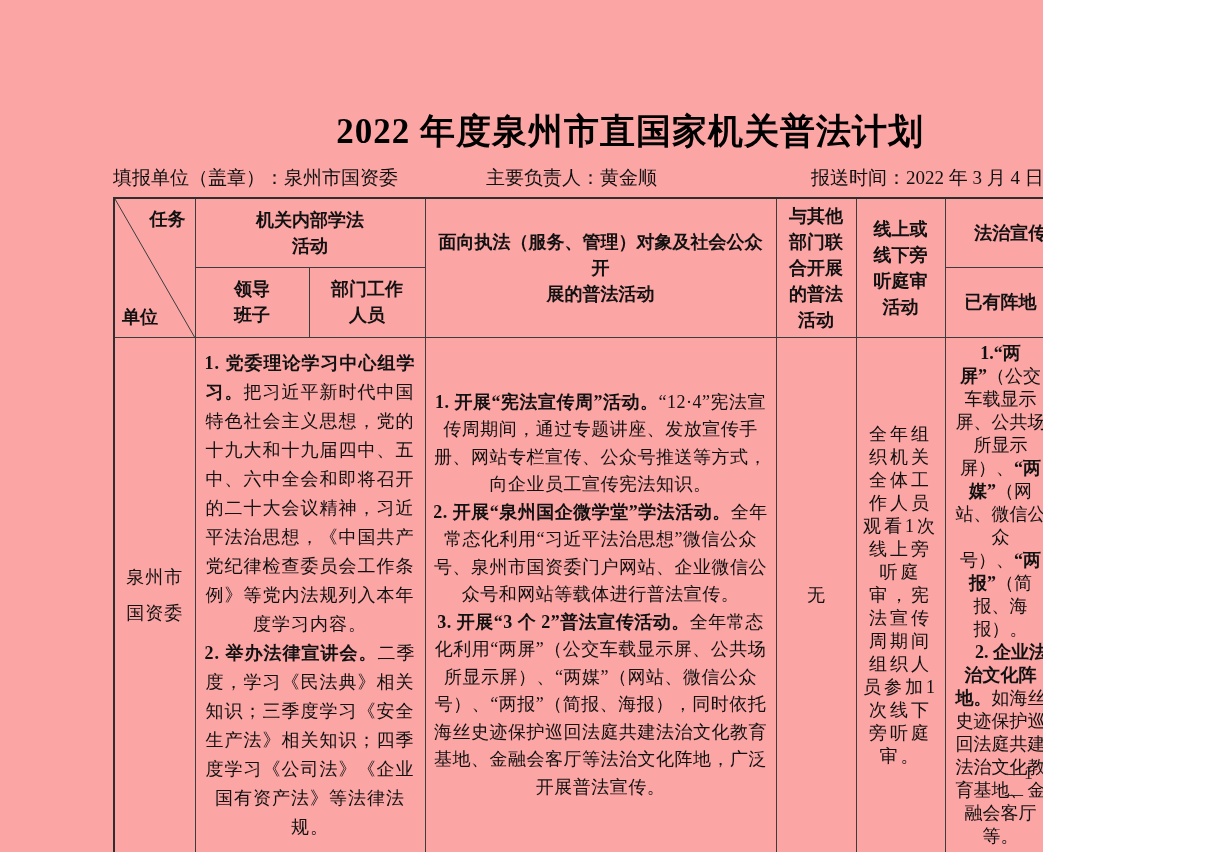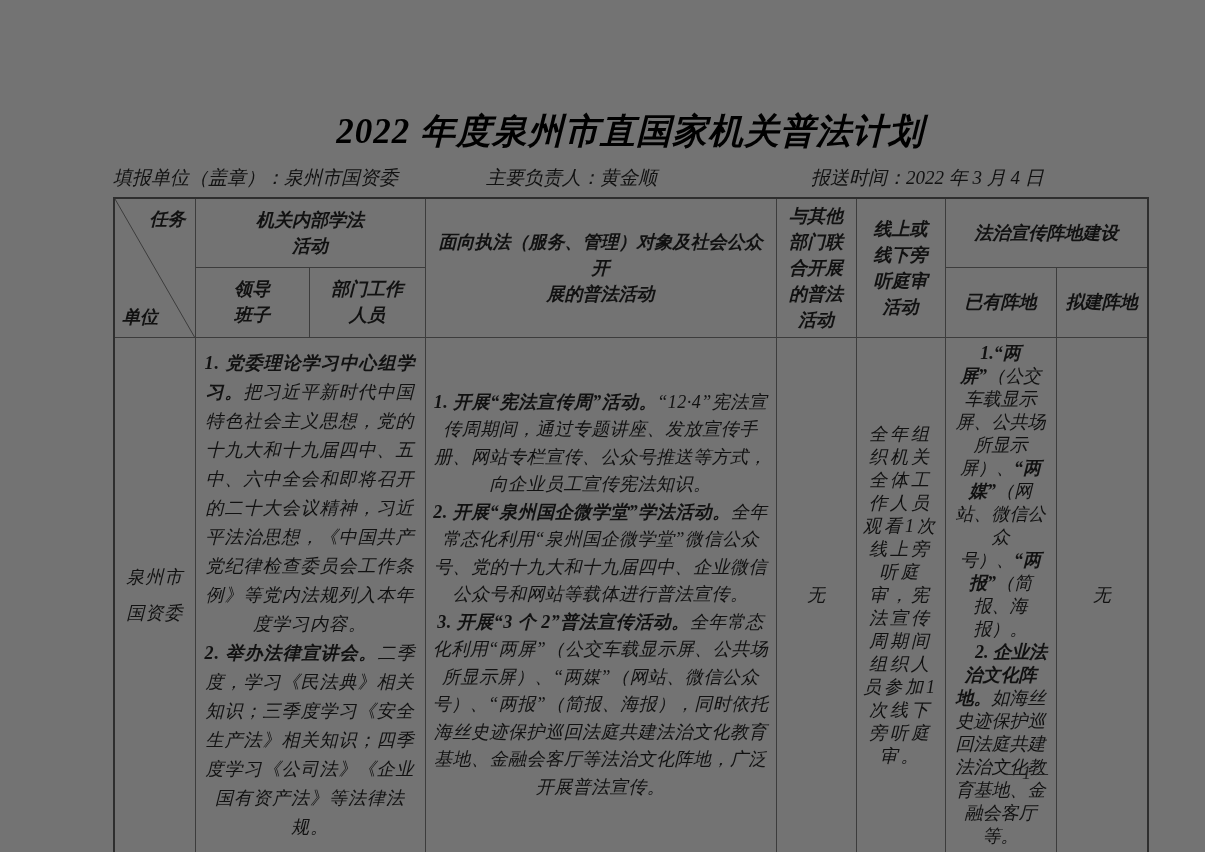--- a/index.html
+++ b/index.html
@@ -1,23 +1,22 @@
 <!DOCTYPE html>
 <html><head>
 <meta charset="utf-8">
 <style>
   html,body{margin:0;padding:0;background:#ffffff;}
   .page{
     position:relative;
-    width:1205px;height:852px;
-    background:#737373;
+    width:1043px;height:852px;
+    background:#fca5a5;
     font-family:"Liberation Serif","DejaVu Serif",serif;
     color:#111;
     overflow:hidden;
-    font-style:italic;
   }
   .title{
     position:absolute;left:113px;top:108px;width:1034px;
     margin:0;text-align:center;
     font-size:35px;font-weight:bold;letter-spacing:1px;
     color:#000;
   }
   .meta{position:absolute;left:0;top:165px;width:1205px;height:26px;font-size:19px;}
   .meta .m-fill{position:absolute;left:113px;}
   .meta .m-principal{position:absolute;left:486px;}
@@ -132,21 +131,21 @@
         <th>拟建阵地</th>
       </tr>
     </thead>
     <tbody>
       <tr>
         <td class="b-unit">泉州市
 国资委</td>
         <td class="b-internal" colspan="2"><span style="font-weight: bold;">1. 党委理论学习中心组学习。</span><span>把习近平新时代中国特色社会主义思想，党的十九大和十九届四中、五中、六中全会和即将召开的二十大会议精神，习近平法治思想，《中国共产党纪律检查委员会工作条例》等党内法规列入本年度学习内容。
 </span><span style="font-weight: bold;">2. 举办法律宣讲会。</span><span>二季度，学习《民法典》相关知识；三季度学习《安全生产法》相关知识；四季度学习《公司法》《企业国有资产法》等法律法规。</span></td>
         <td class="b-public"><span style="font-weight: bold; margin-top: 40px;">1. 开展“宪法宣传周”活动。</span><span>“12·4”宪法宣传周期间，通过专题讲座、发放宣传手册、网站专栏宣传、公众号推送等方式，向企业员工宣传宪法知识。
-</span><span style="font-weight: bold;">2. 开展“泉州国企微学堂”学法活动。</span><span>全年常态化利用“泉州国企微学堂”微信公众号、党的十九大和十九届四中、企业微信公众号和网站等载体进行普法宣传。
+</span><span style="font-weight: bold;">2. 开展“泉州国企微学堂”学法活动。</span><span>全年常态化利用“习近平法治思想”微信公众号、泉州市国资委门户网站、企业微信公众号和网站等载体进行普法宣传。
 </span><span style="font-weight: bold;">3. 开展“3 个 2”普法宣传活动。</span><span>全年常态化利用“两屏”（公交车载显示屏、公共场所显示屏）、“两媒”（网站、微信公众号）、“两报”（简报、海报），同时依托海丝史迹保护巡回法庭共建法治文化教育基地、金融会客厅等法治文化阵地，广泛开展普法宣传。</span></td>
         <td class="b-joint">无</td>
         <td class="b-court">全年组织机关全体工作人员观看1次线上旁听庭审，宪法宣传周期间组织人员参加1次线下旁听庭审。</td>
         <td class="b-existing"><span style="font-weight: bold;">1.“两屏”</span><span>（公交车载显示屏、公共场所显示屏）、</span><span style="font-weight: bold;">“两媒”</span><span>（网站、微信公众号）、</span><span style="font-weight: bold;">“两报”</span><span>（简报、海报）。
 </span><span style="font-weight: bold; margin-left: 21px;">2. 企业法治文化阵地。</span><span>如海丝史迹保护巡回法庭共建法治文化教育基地、金融会客厅等。</span></td>
         <td class="b-planned">无</td>
       </tr>
     </tbody>
   </table>
 

